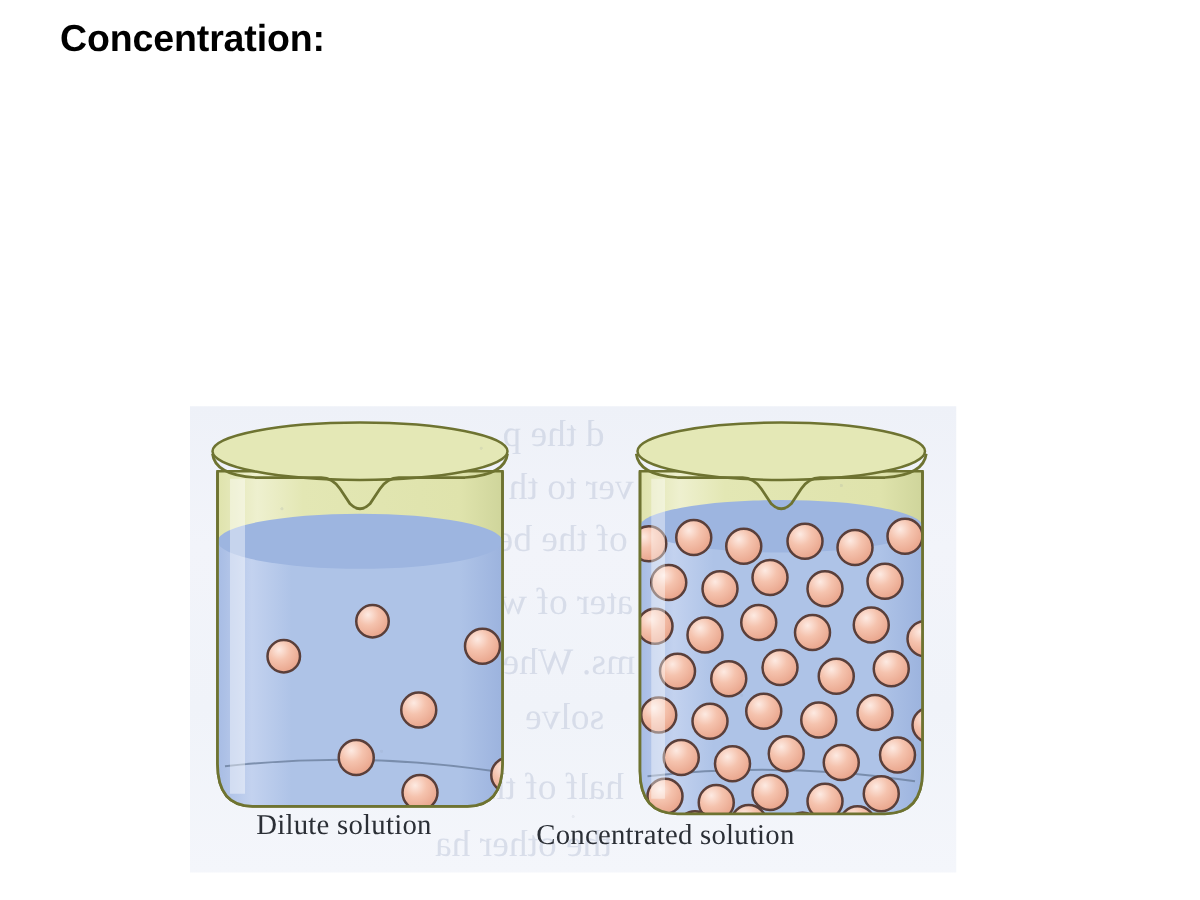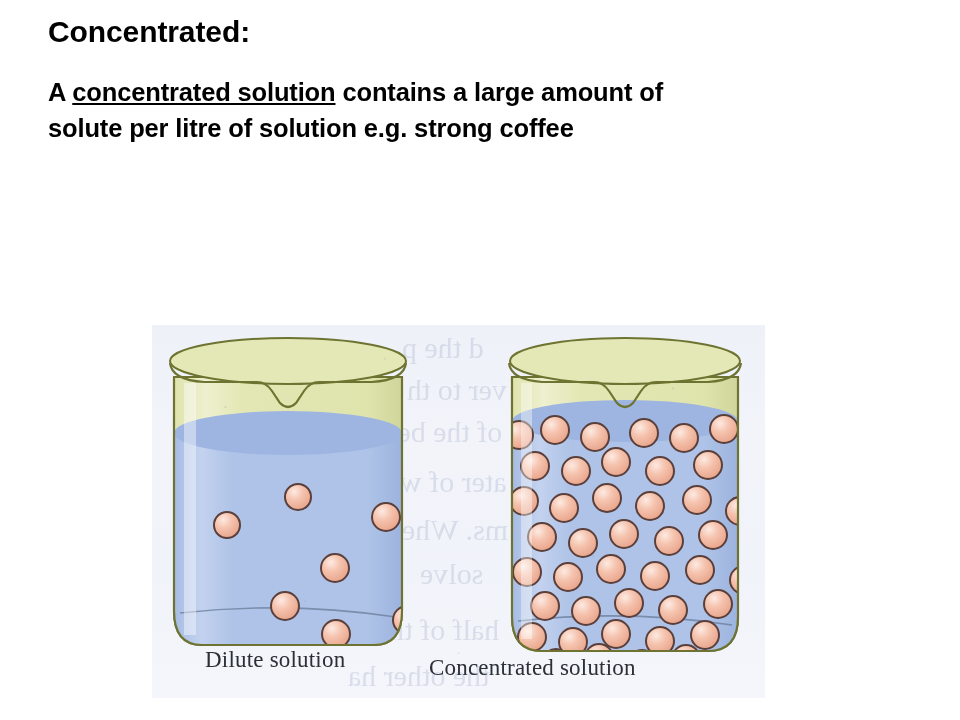--- a/index.html
+++ b/index.html
@@ -116,24 +116,22 @@
   #label-dilute { left: 53px; top: 322px; }
   #label-concentrated { left: 277px; top: 330px; }
 </style>
 </head>
 <body>
 
 <div id="slide">
 
   <div id="text-block">
 
-    <h1 class="slide-title">Concentrated:</h1>
-
-    <p class="body-para first"><span>A </span><span class="u-term">concentrated solution</span><span> contains a large amount of
-solute per litre of solution e.g. strong coffee</span></p>
+    <h1 class="slide-title">Concentration:</h1>
+
 
   </div>
 
   <div id="illustration">
 
     <div class="bleed" style="left:250px; top:6px;">d the p</div>
     <div class="bleed" style="left:255px; top:48px;">ver to th</div>
     <div class="bleed" style="left:232px; top:90px;">of the bea</div>
     <div class="bleed" style="left:248px; top:140px;">ater of w</div>
     <div class="bleed" style="left:250px; top:188px;">ms. Whe</div>

